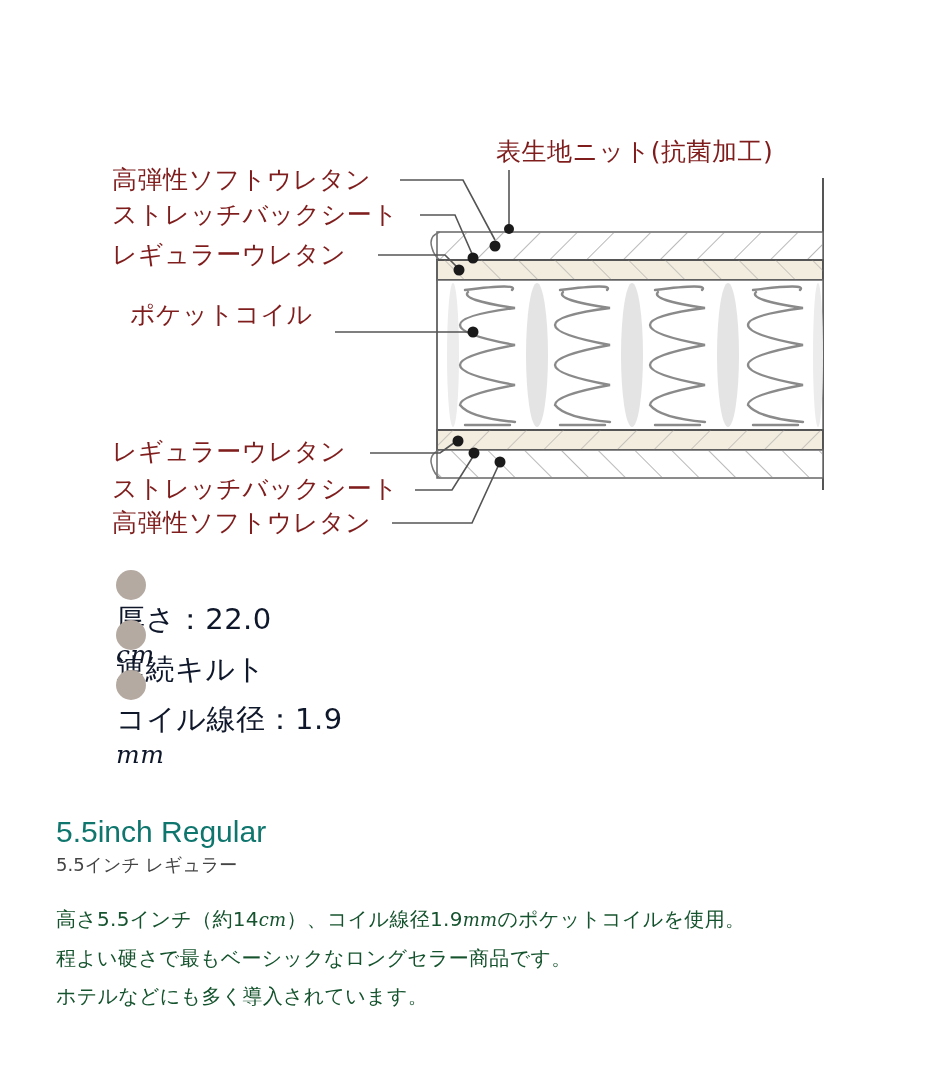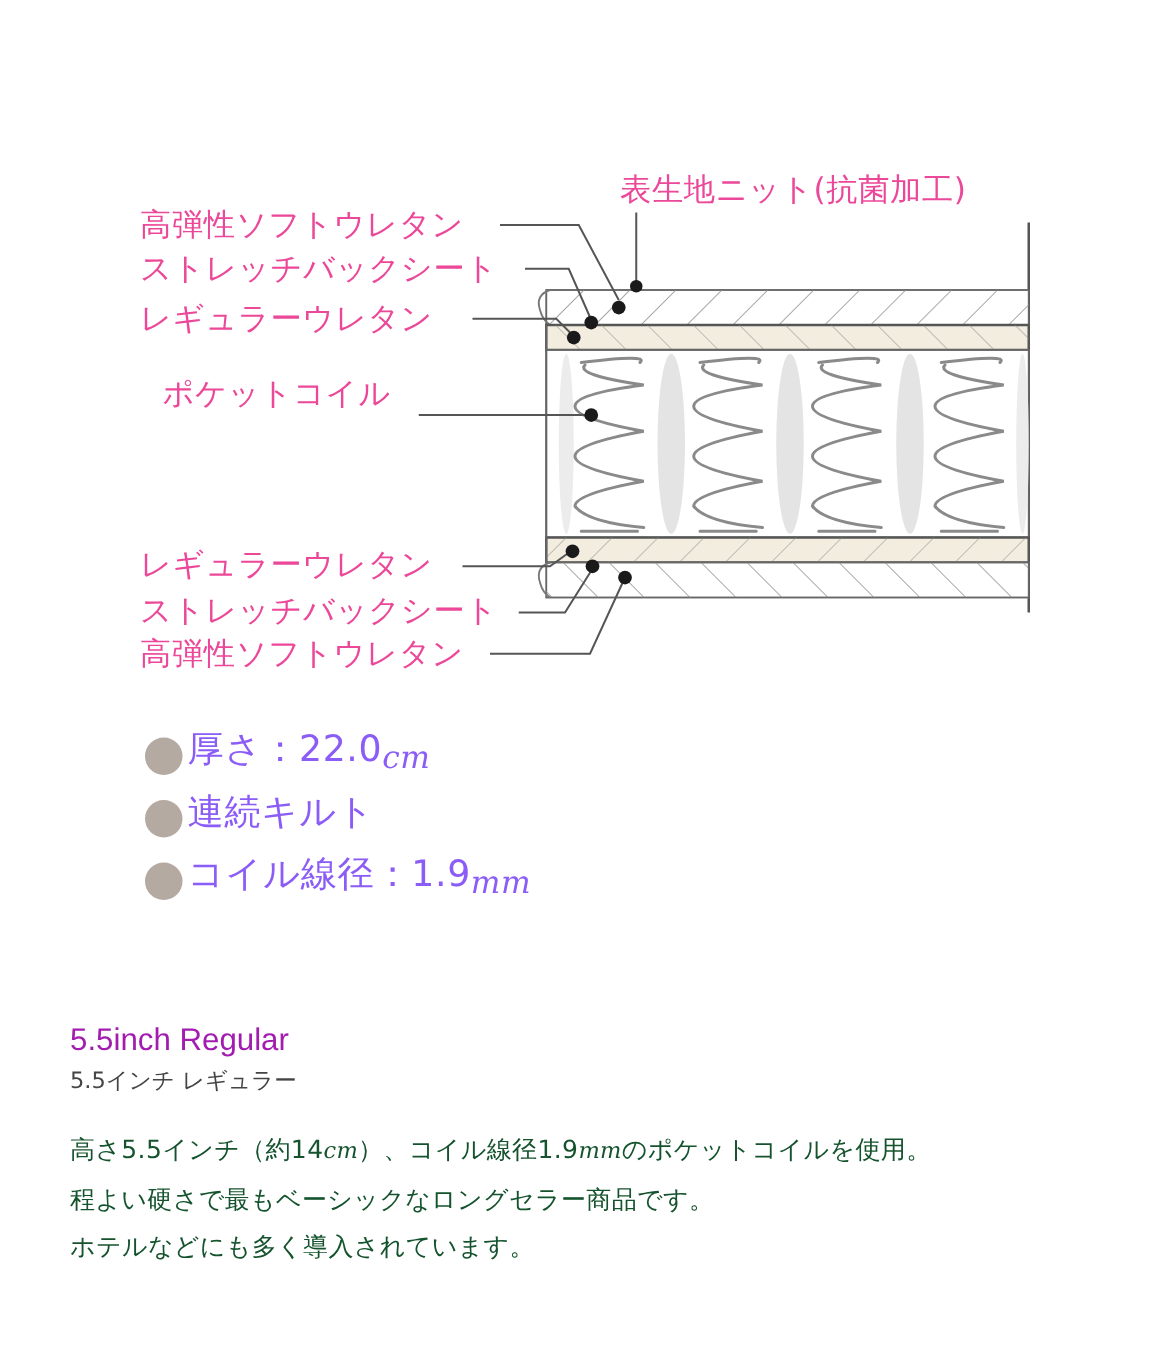--- a/index.html
+++ b/index.html
@@ -13,49 +13,50 @@
     .page { position: relative; width: 935px; height: 1080px; }
 
     
     .diagram { position: absolute; left: 0; top: 0; width: 935px; height: 560px; }
     .diagram svg { position: absolute; left: 0; top: 0; }
 
     .callout {
       position: absolute;
       font-size: 25px;
       line-height: 30px;
-      color: #ec4899;
+      color: #7f1d1d;
       white-space: nowrap;
       letter-spacing: 0.5px;
       text-align: center;
     }
     .callout .it { font-family: "DejaVu Serif", serif; font-style: italic; font-size: 22px; }
 
     
     .specs { position: absolute; left: 116px; top: 570px; }
     .spec-item {
-      display: flex; align-items: flex-end;
+      display: flex; align-items: flex-start;
       height: 50px;
       font-size: 29px;
-      color: #8b5cf6;
+      color: #0f172a;
       letter-spacing: 0.5px;
+      flex-direction: column;
     }
     .spec-dot {
       width: 30px; height: 30px; border-radius: 50%;
       background: #b5aaa2;
       margin-right: 4px;
       flex: 0 0 30px;
     }
     .spec-item .it { font-family: "DejaVu Serif", serif; font-style: italic; font-size: 25px; }
 
     
     .desc { position: absolute; left: 56px; top: 812px; width: 860px; }
     .model-name {
       font-family: "Liberation Sans", sans-serif;
-      font-size: 25px; color: #a21caf; line-height: 40px;
+      font-size: 30px; color: #0f766e; line-height: 40px;
     }
     .model-sub {
       font-size: 18px; color: #444; margin-top: 0; line-height: 26px;
     }
     .body-lines { margin-top: 22px; }
     .body-line {
       font-size: 20px; color: #14532d; line-height: 38px; letter-spacing: 0.3px;
       white-space: nowrap;
     }
     .body-line .it { font-family: "DejaVu Serif", serif; font-style: italic; font-size: 18px; }

